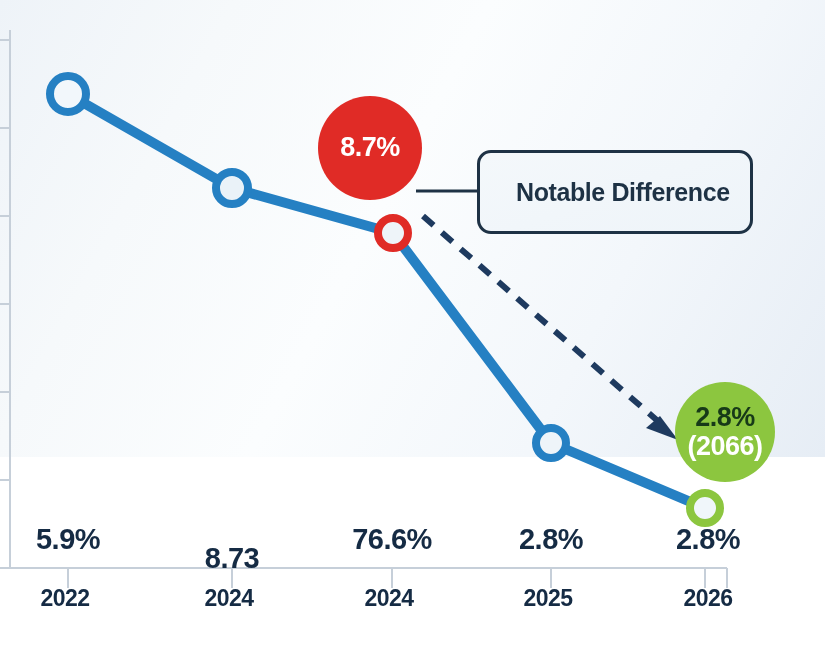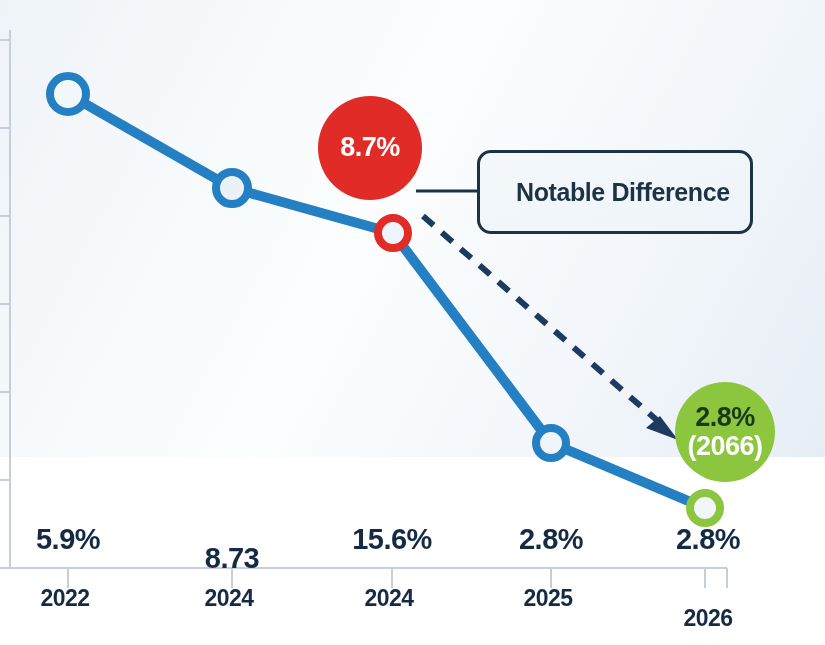--- a/index.html
+++ b/index.html
@@ -156,23 +156,23 @@
     <div class="ln1">2.8%</div>
     <div class="ln2">(2066)</div>
   </div>
 
   <div id="callout-box">
     <div class="cl">Notable Difference</div>
   </div>
 
   <div class="val-label" style="left:68px;  top:523px;">5.9%</div>
   <div class="val-label" style="left:232px; top:542px;">8.73</div>
-  <div class="val-label" style="left:392px; top:523px;">15.6%</div>
+  <div class="val-label" style="left:392px; top:523px;">76.6%</div>
   <div class="val-label" style="left:551px; top:523px;">2.8%</div>
   <div class="val-label" style="left:708px; top:523px;">2.8%</div>
 
   <div class="tick-label" style="left:65px;  top:585px;">2022</div>
   <div class="tick-label" style="left:229px; top:585px;">2024</div>
   <div class="tick-label" style="left:389px; top:585px;">2024</div>
   <div class="tick-label" style="left:548px; top:585px;">2025</div>
-  <div class="tick-label" style="left:708px; top:585px;margin-top:20px;">2026</div>
+  <div class="tick-label" style="left:708px; top:585px;">2026</div>
 
 </div>
 
 </body></html>

